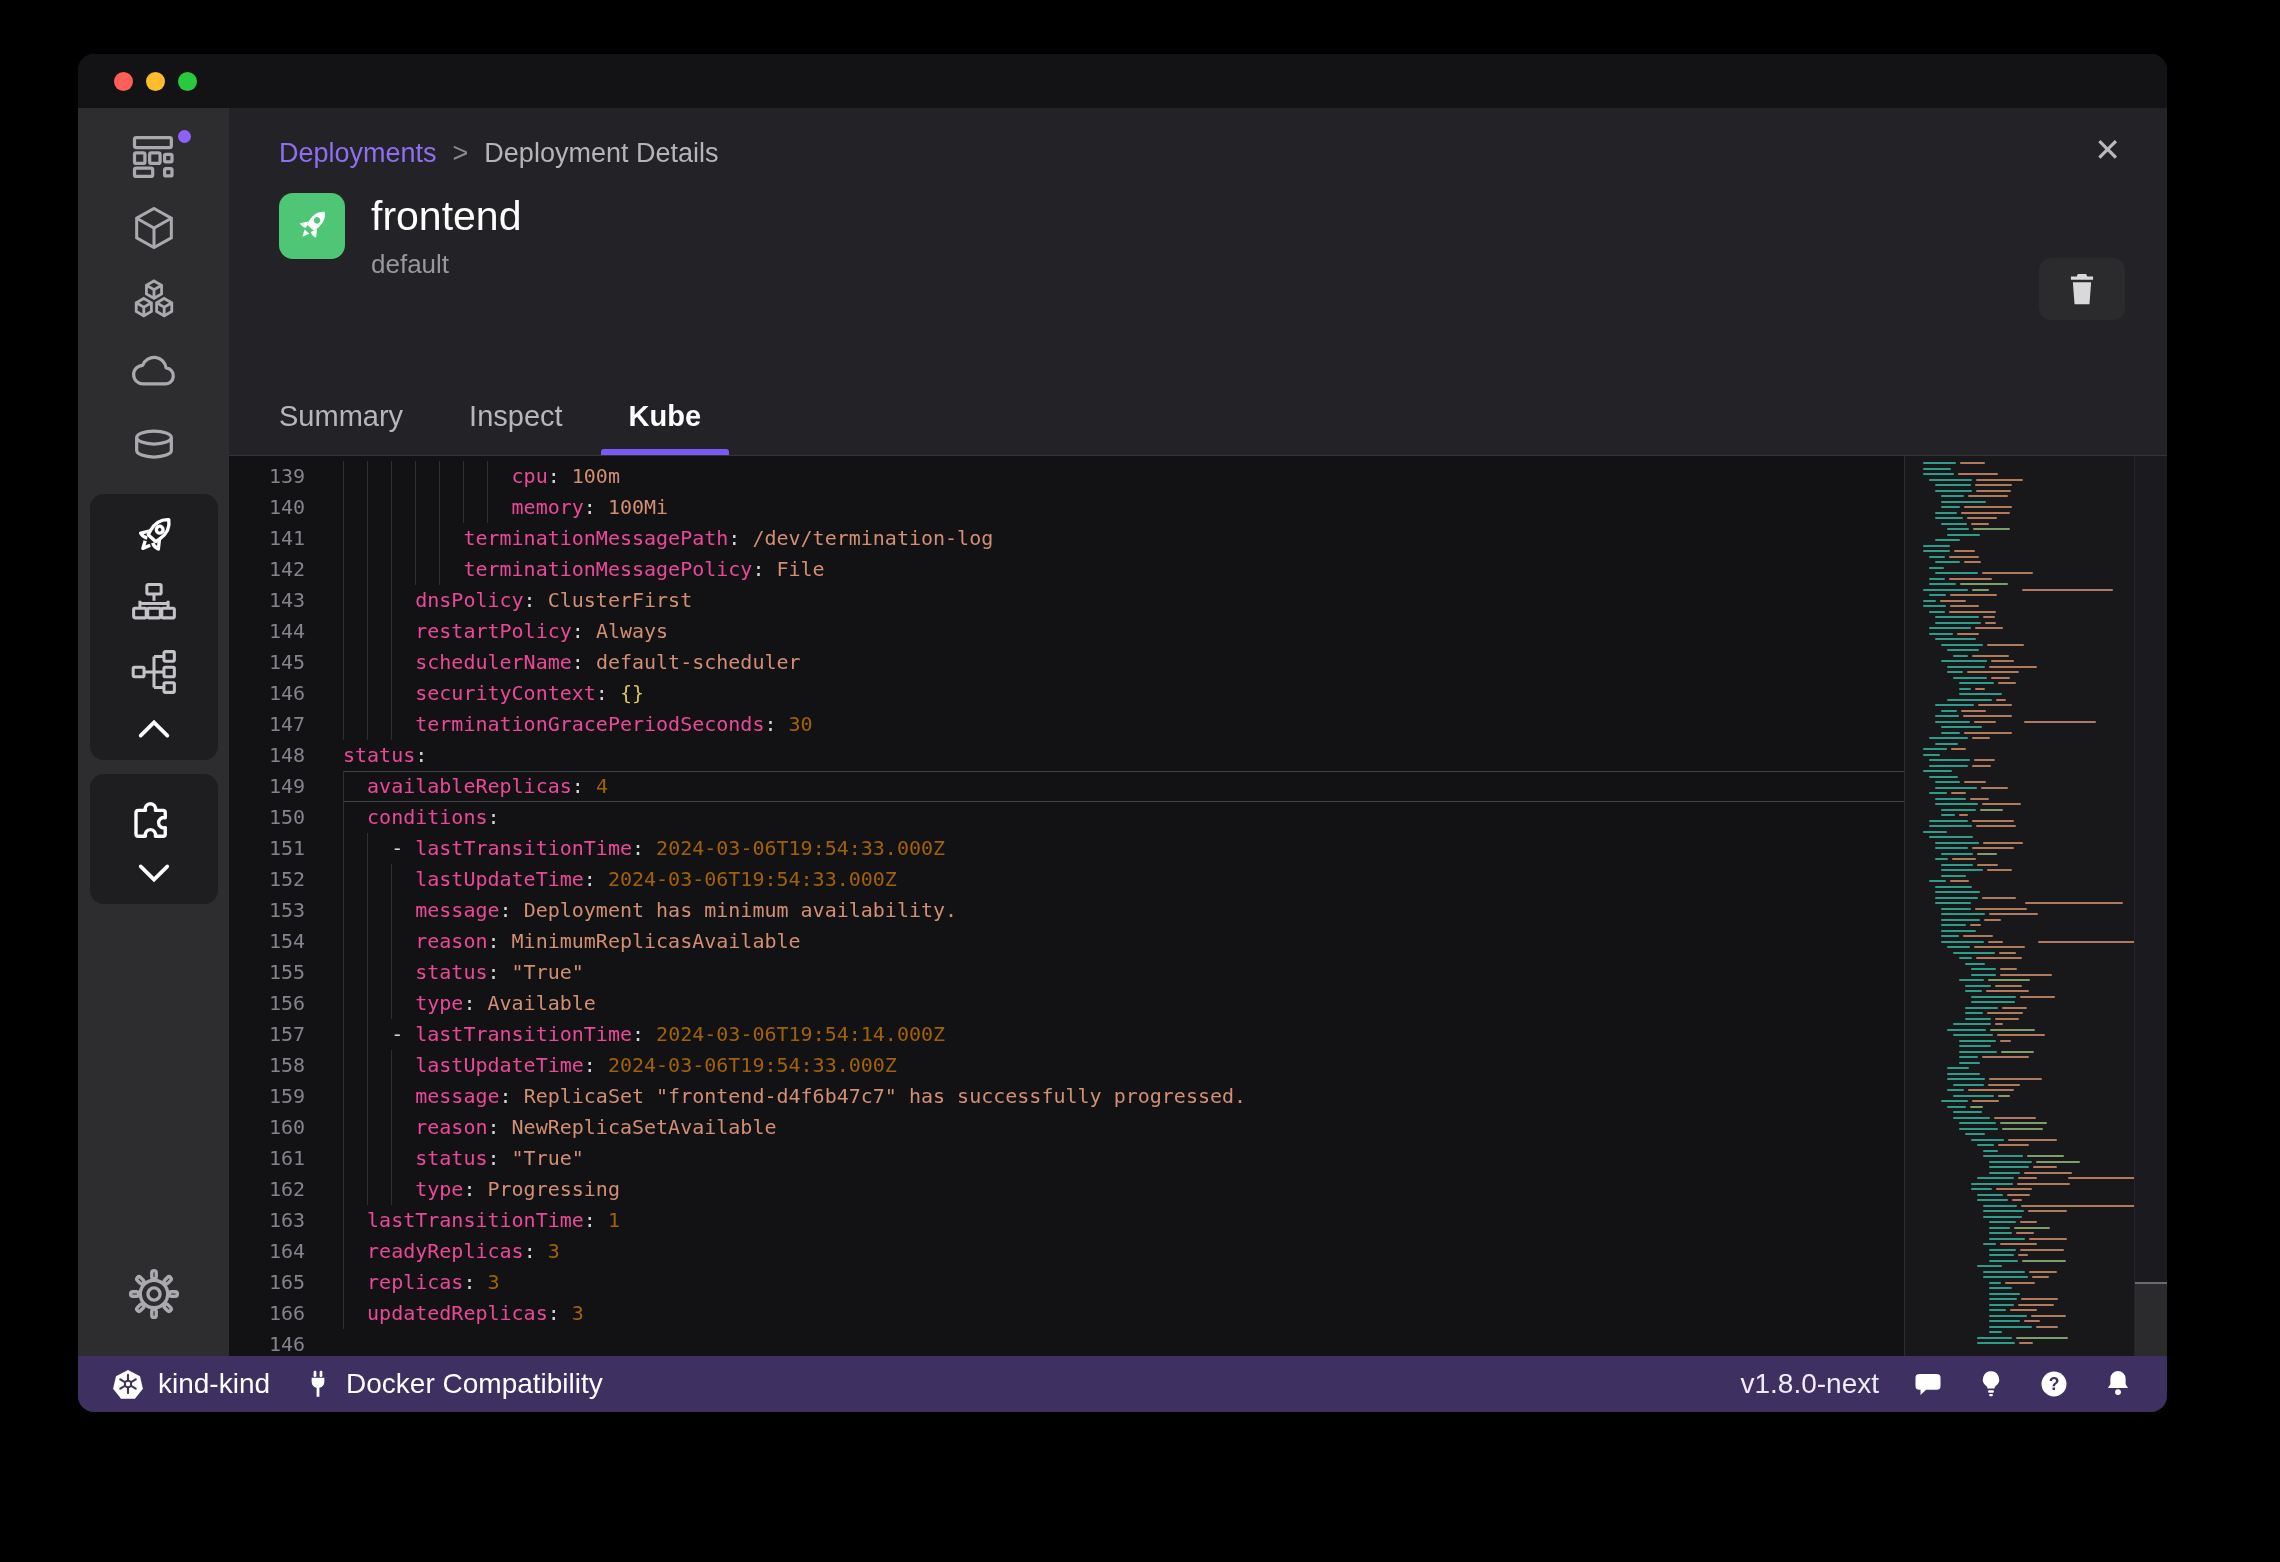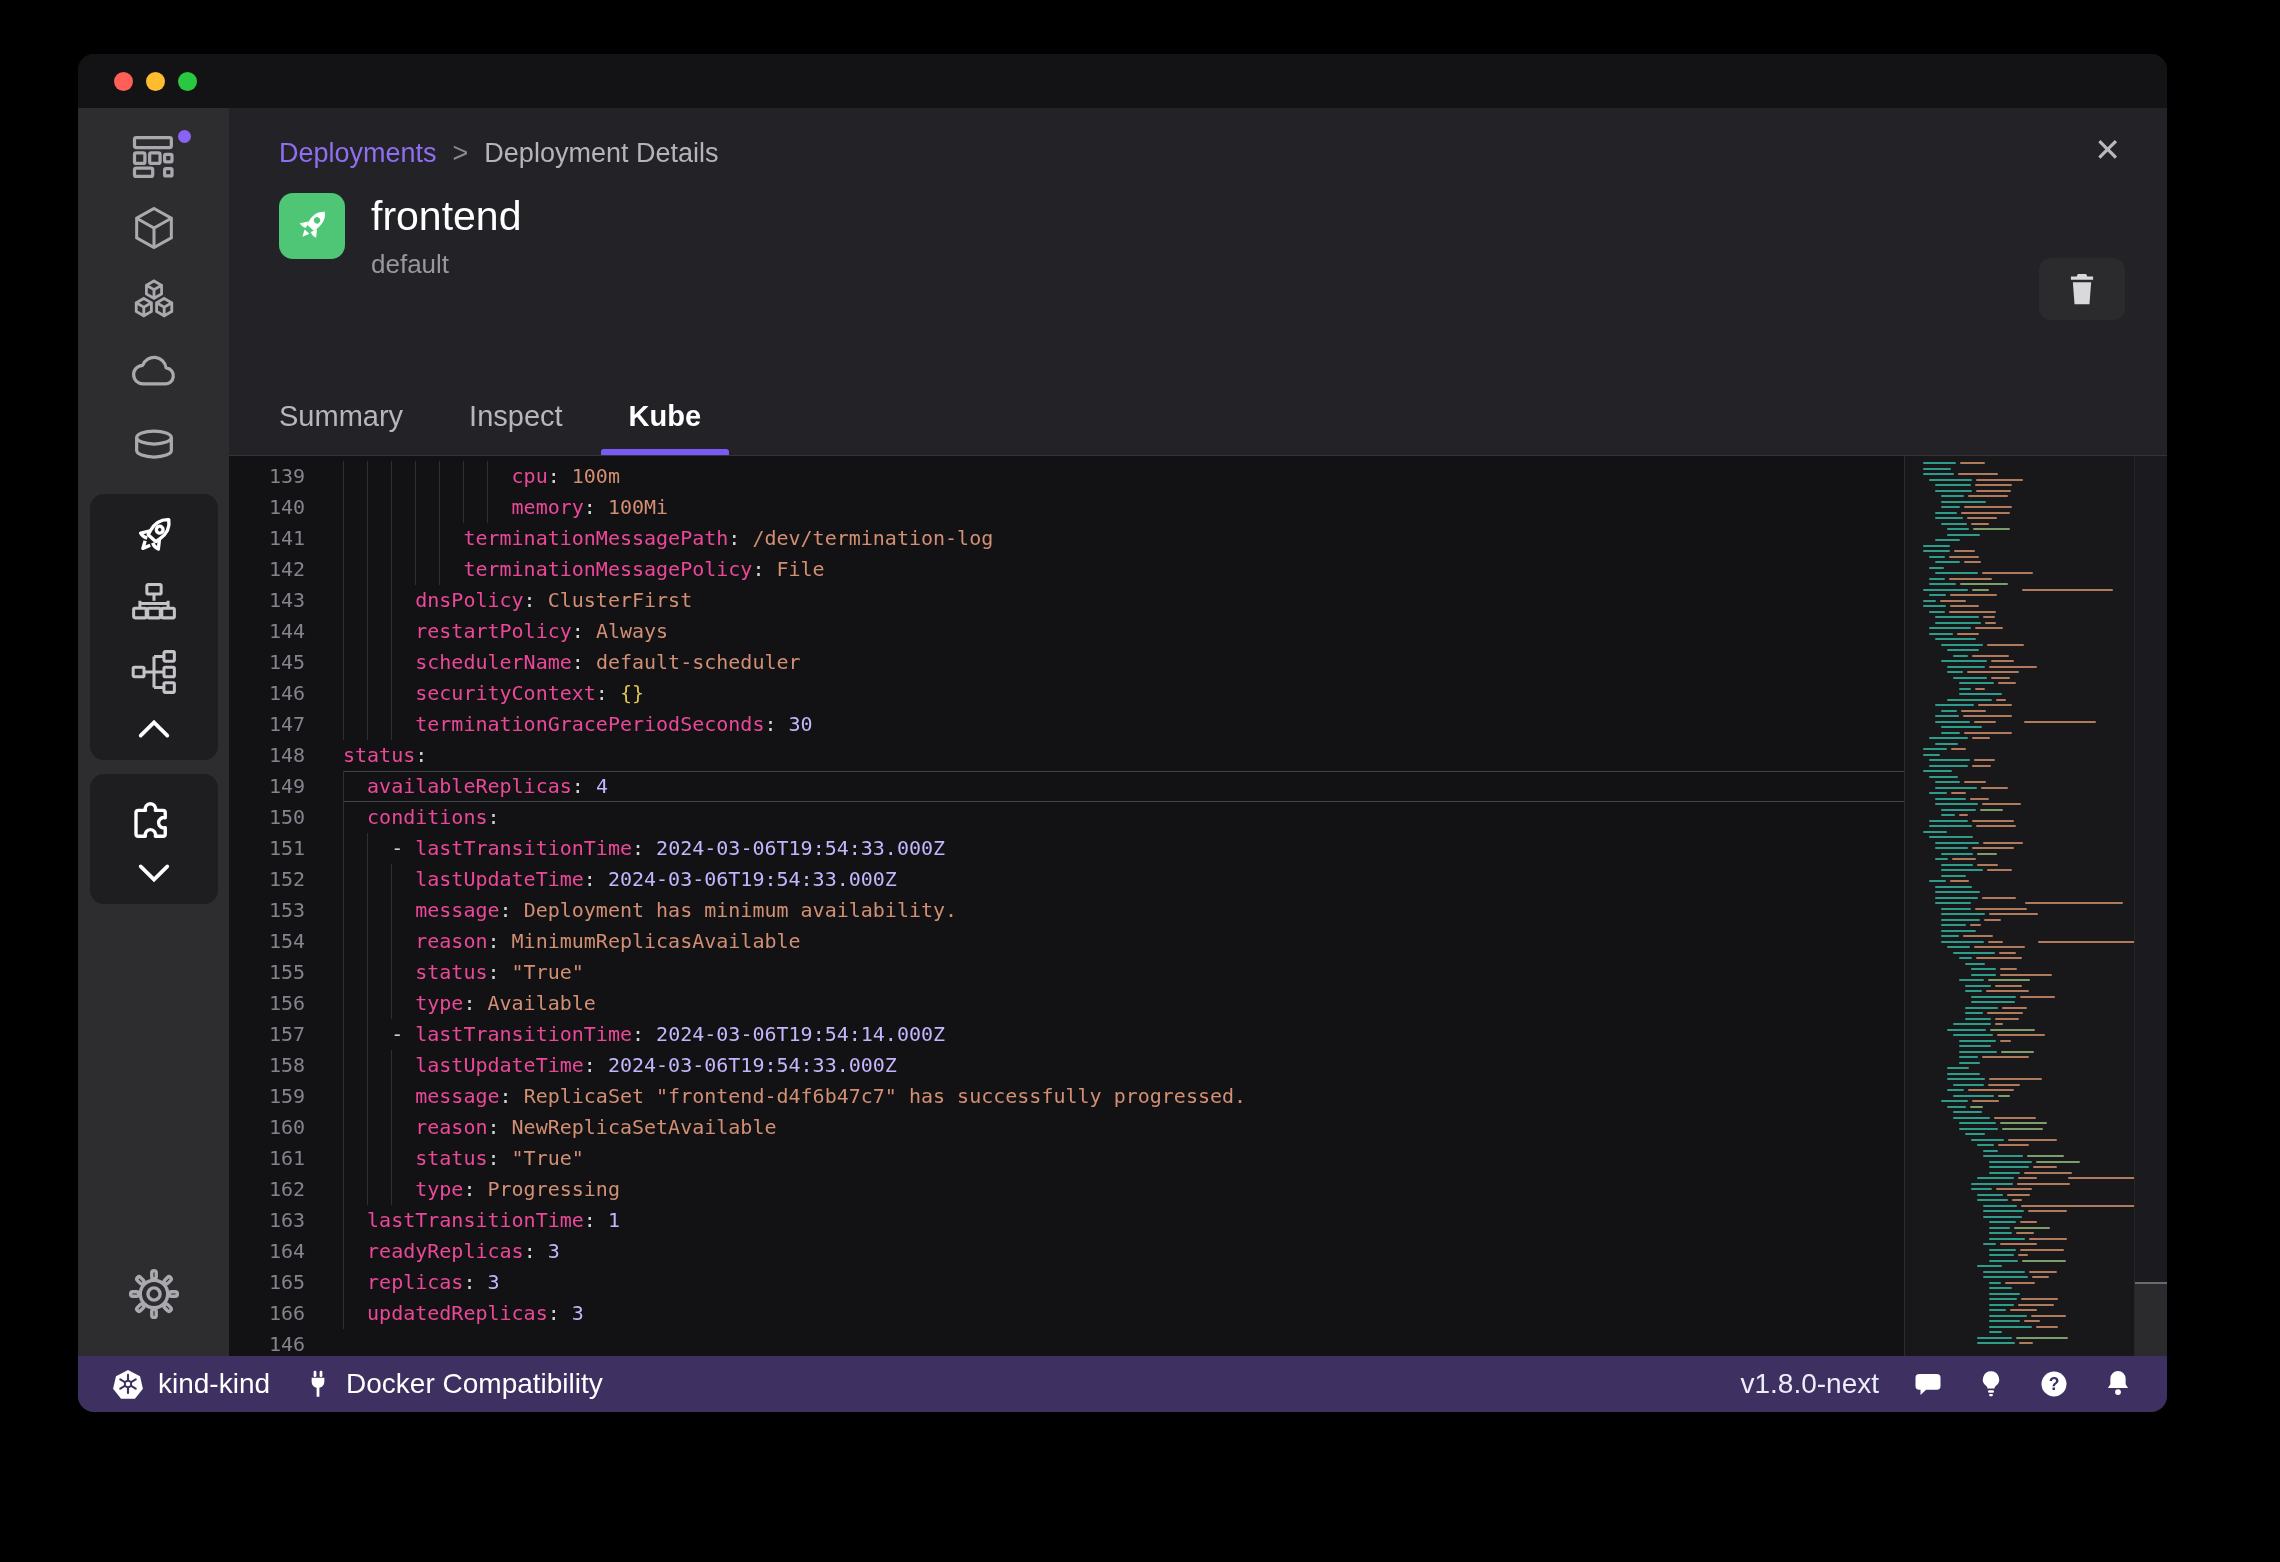--- a/index.html
+++ b/index.html
@@ -39,21 +39,21 @@
   .editor{flex:1;background:#121214;position:relative;border-top:1px solid #333338;min-height:0;font-family:"DejaVu Sans Mono",monospace;}
   .codearea{position:absolute;left:0;top:0;bottom:0;right:262px;overflow:hidden;padding-top:5px;}
   .cl{display:flex;height:31px;line-height:31px;font-size:20px;}
   .ln{width:62px;padding-left:14px;text-align:right;color:#84848c;flex:0 0 auto;}
   .cw{flex:1;display:flex;margin-left:38px;white-space:pre;}
   .cl.active .cw{box-shadow:inset 0 1px 0 #42434a, inset 0 -1px 0 #42434a;}
   .gd{width:2ch;flex:0 0 auto;box-shadow:inset 1px 0 0 #2e2f33;}
   .tk{white-space:pre;}
   .tk-k{color:#ec4899;}
   .tk-s{color:#d28f73;}
-  .tk-n{color:#c4b5fd;}
+  .tk-n{color:#a16207;}
   .tk-b{color:#e2c454;}
   .tk-p{color:#cfd2d6;}
   
   .minimap{position:absolute;top:0;right:0;bottom:0;width:262px;background:#18181b;border-left:1px solid #2c2c30;}
   .mini-content{position:absolute;left:16px;top:0;bottom:0;width:200px;}
   .mrow{position:absolute;height:2px;left:0;right:0;}
   .mb{position:absolute;height:2px;top:0;border-radius:1px;}
   .mb.t{background:#2e9c8a;}
   .mb.o{background:#b07a5c;}
   .mb.g{background:#7d9e6a;}

